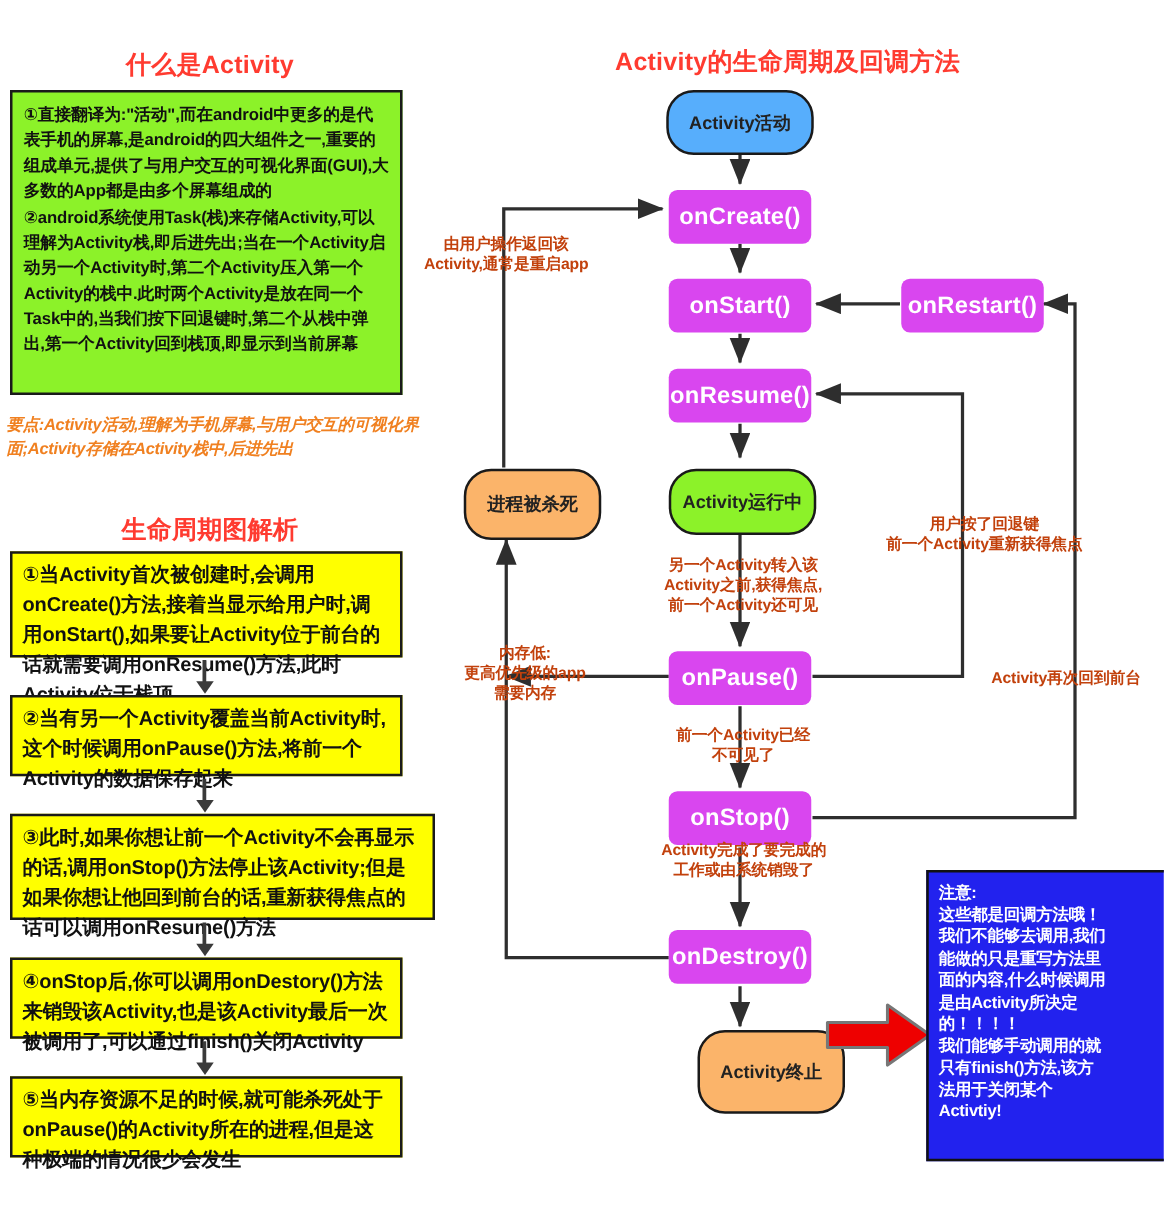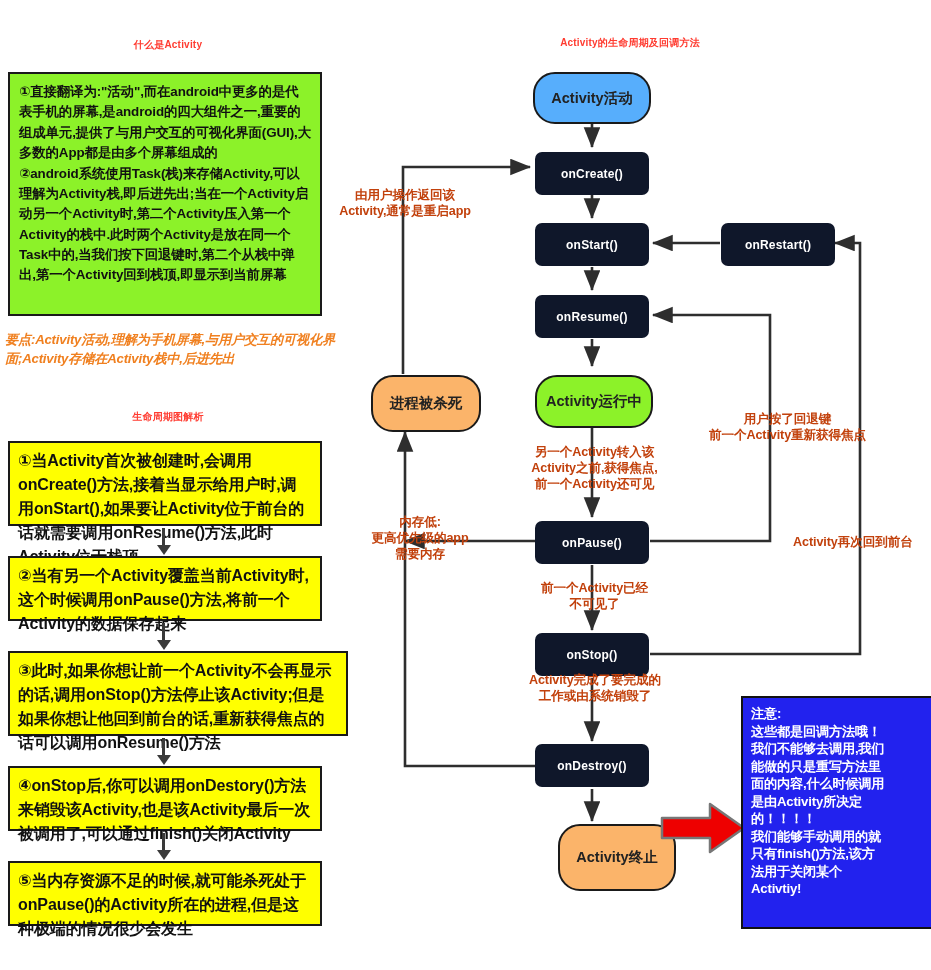--- a/index.html
+++ b/index.html
@@ -5,21 +5,21 @@
   html,body{margin:0;padding:0;background:#ffffff;}
   body{
     width:931px;height:970px;position:relative;overflow:hidden;
     font-family:"Liberation Sans","DejaVu Sans",sans-serif;
     -webkit-font-smoothing:antialiased;
   }
   .abs{position:absolute;box-sizing:border-box;}
 
   
   .sec-title{
-    color:#ff3b30;font-weight:bold;font-size:10px;text-align:center;
+    color:#ff3b30;font-weight:bold;font-size:20px;text-align:center;
     letter-spacing:.2px;
   }
   .green-box{
     background:#8cf229;border:2px solid #1a1a1a;
     padding:8px 9px 6px 9px;
     font-size:13.4px;line-height:1.52;font-weight:bold;color:#111;
     letter-spacing:-.1px;
   }
   .orange-note{
     color:#f08020;font-weight:bold;font-style:italic;font-size:13.2px;
@@ -38,21 +38,21 @@
     border-top:10px solid #3a3a3a;
   }
 
   
   .node{
     position:absolute;box-sizing:border-box;
     display:flex;align-items:center;justify-content:center;
     font-weight:bold;text-align:center;
   }
   .node-dark{
-    background:#0f172a;border-radius:7px;color:#ffffff;font-size:12px;
+    background:#d946ef;border-radius:7px;color:#ffffff;font-size:19px;
     letter-spacing:.2px;
   }
   .node-round{
     border:2px solid #1a1a1a;border-radius:22px;color:#222;font-size:14.5px;
   }
   .node-blue{background:#57aefc;}
   .node-green{background:#8cf229;}
   .node-orange{background:#fbb46a;margin-left:23px;}
 
   .edge-label{

